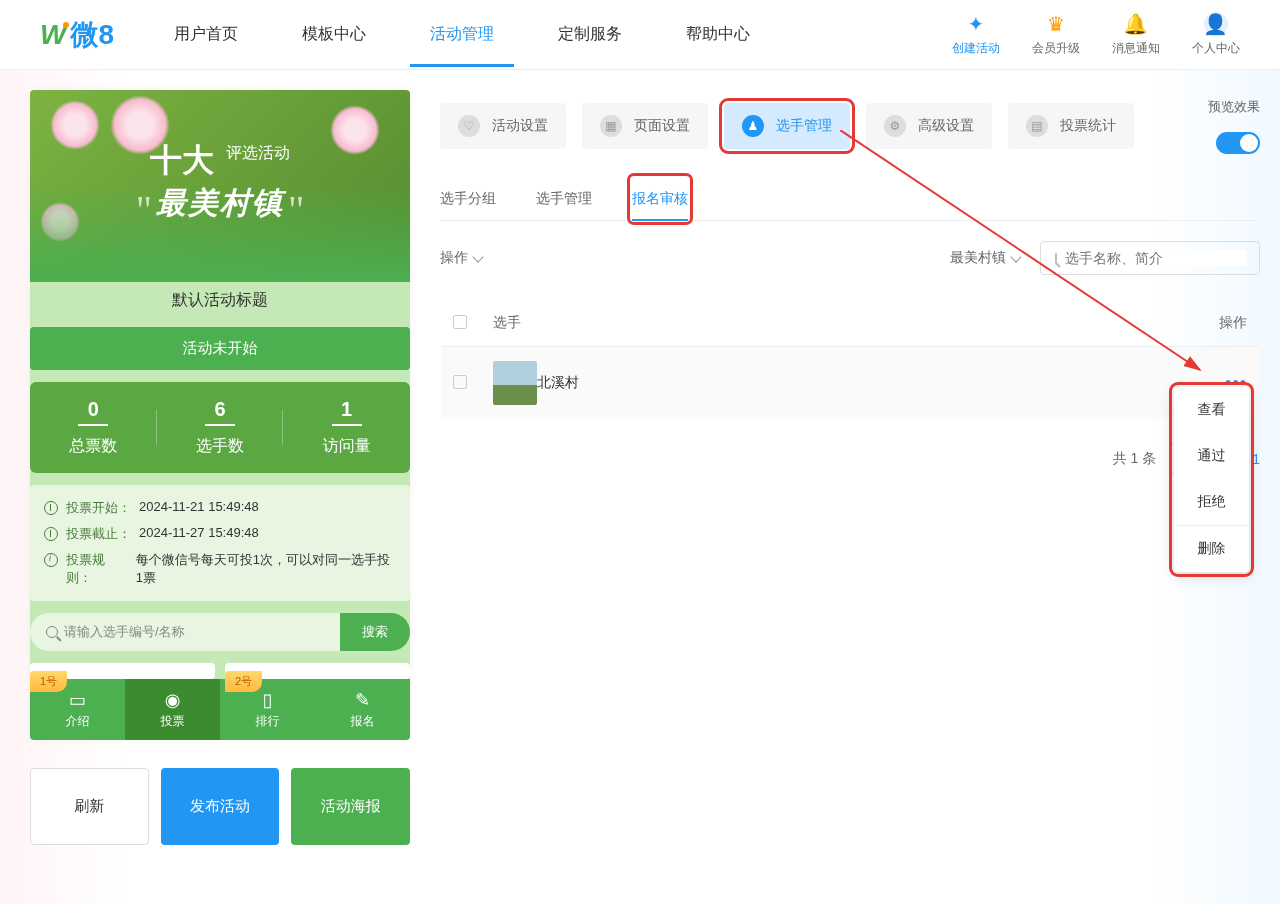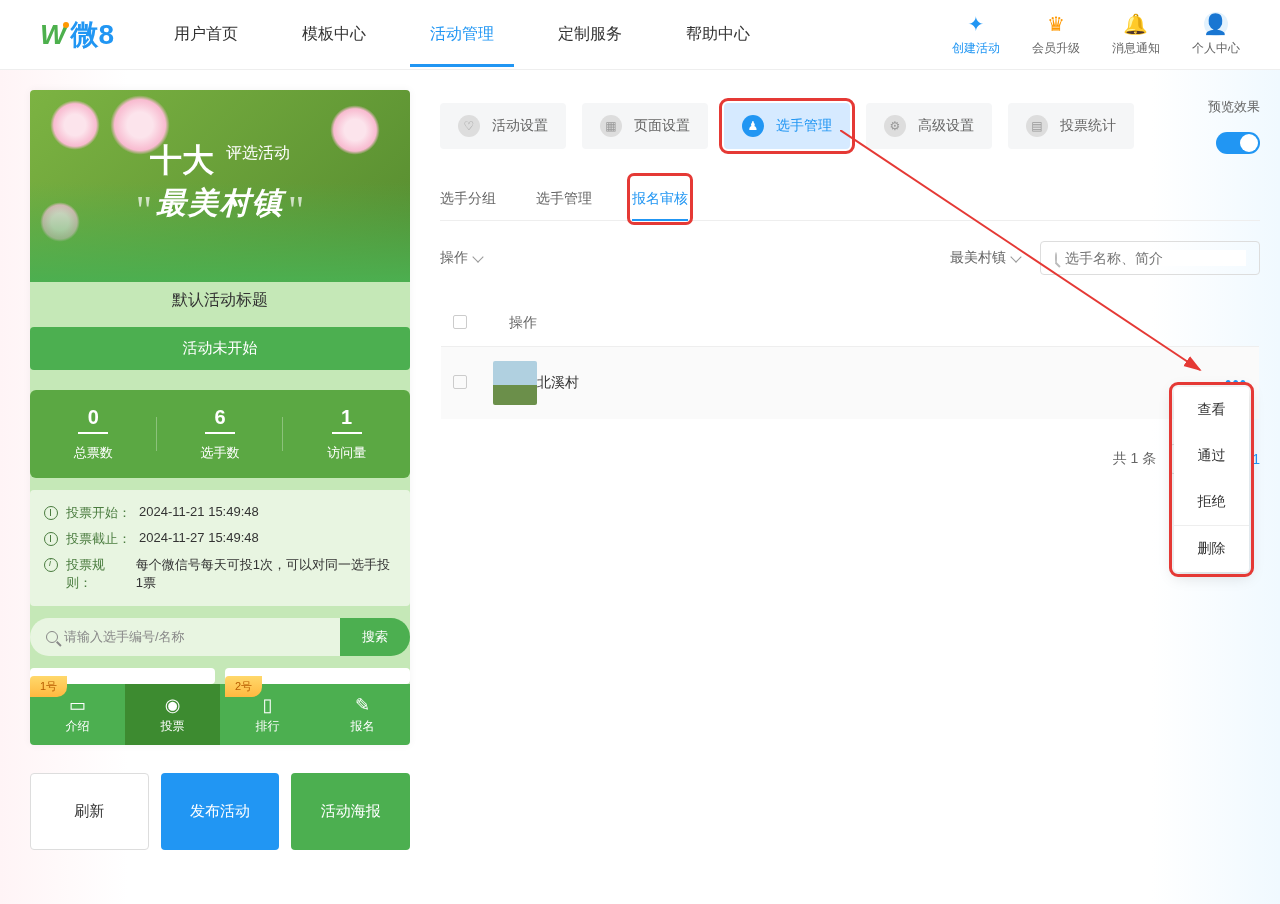--- a/index.html
+++ b/index.html
@@ -34,26 +34,26 @@
 .tree4 { left: 10px; bottom: 40px; width: 40px; height: 40px; }
 .banner-grass { position: absolute; bottom: 0; left: 0; right: 0; height: 100px; background: linear-gradient(to bottom, transparent, #4caf50); }
 .banner-text { position: relative; text-align: center; color: #fff; }
 .banner-title1 { font-size: 32px; font-weight: bold; display: inline-block; }
 .banner-title2 { font-size: 16px; display: inline-block; margin-left: 8px; vertical-align: top; margin-top: 4px; }
 .banner-title3 { font-size: 30px; font-weight: bold; letter-spacing: 2px; font-style: italic; }
 .banner-quotes { font-family: serif; font-size: 40px; opacity: 0.7; vertical-align: middle; }
 
 .preview-body { background: #c5e8b7; padding: 0; }
 .preview-title { text-align: center; color: #333; font-size: 16px; padding: 8px 0 16px; }
-.status-btn { background: #4caf50; color: #fff; text-align: center; padding: 12px; border-radius: 4px; font-size: 15px; margin-bottom: 20px; }
+.status-btn { background: #4caf50; color: #fff; text-align: center; padding: 12px; border-radius: 4px; font-size: 15px; margin-bottom: 12px; }
 .stats { background: #5ba843; border-radius: 6px; padding: 16px 0; display: flex; }
 .stat { flex: 1; text-align: center; color: #fff; position: relative; }
 .stat:not(:last-child)::after { content: ""; position: absolute; right: 0; top: 20%; bottom: 20%; width: 1px; background: rgba(255,255,255,0.3); }
 .stat-num { font-size: 20px; font-weight: bold; padding-bottom: 3px; border-bottom: 2px solid #fff; display: inline-block; min-width: 30px; }
-.stat-label { font-size: 13px; margin-top: 10px; }
+.stat-label { font-size: 16px; margin-top: 10px; }
 
 .rules { background: #e8f5e1; border-radius: 4px; padding: 14px; margin-top: 12px; font-size: 13px; color: #4a7c3f; }
 .rule-row { display: flex; align-items: flex-start; gap: 8px; margin-bottom: 8px; }
 .rule-row:last-child { margin-bottom: 0; }
 .rule-icon { width: 14px; height: 14px; border: 1.5px solid #4a7c3f; border-radius: 50%; flex-shrink: 0; margin-top: 2px; position: relative; }
 .rule-icon::after { content: ""; position: absolute; left: 5px; top: 2px; width: 1px; height: 7px; background: #4a7c3f; }
 .rule-icon.info::after { content: "i"; font-size: 9px; font-style: italic; background: none; left: 4px; top: -1px; width: auto; height: auto; }
 .rule-label { color: #4a7c3f; }
 .rule-value { color: #333; }
 
@@ -313,20 +313,21 @@
       </div>
       <div class="search-box">
         <span class="search-icon"></span>
         <input placeholder="选手名称、简介" style="">
       </div>
     </div>
 
     <div class="table">
       <div class="thead">
         <span class="th-check"><span class="chk"></span></span>
+        <span class="th-name">选手</span>
         <span class="th-action">操作</span>
       </div>
       <div class="trow">
         <span class="td-check"><span class="chk"></span></span>
         <span class="td-img"></span>
         <span class="td-name">北溪村</span>
         <span class="td-action">•••</span>
 
         <div class="dropdown highlighted">
           <div class="dd-item">查看</div>

